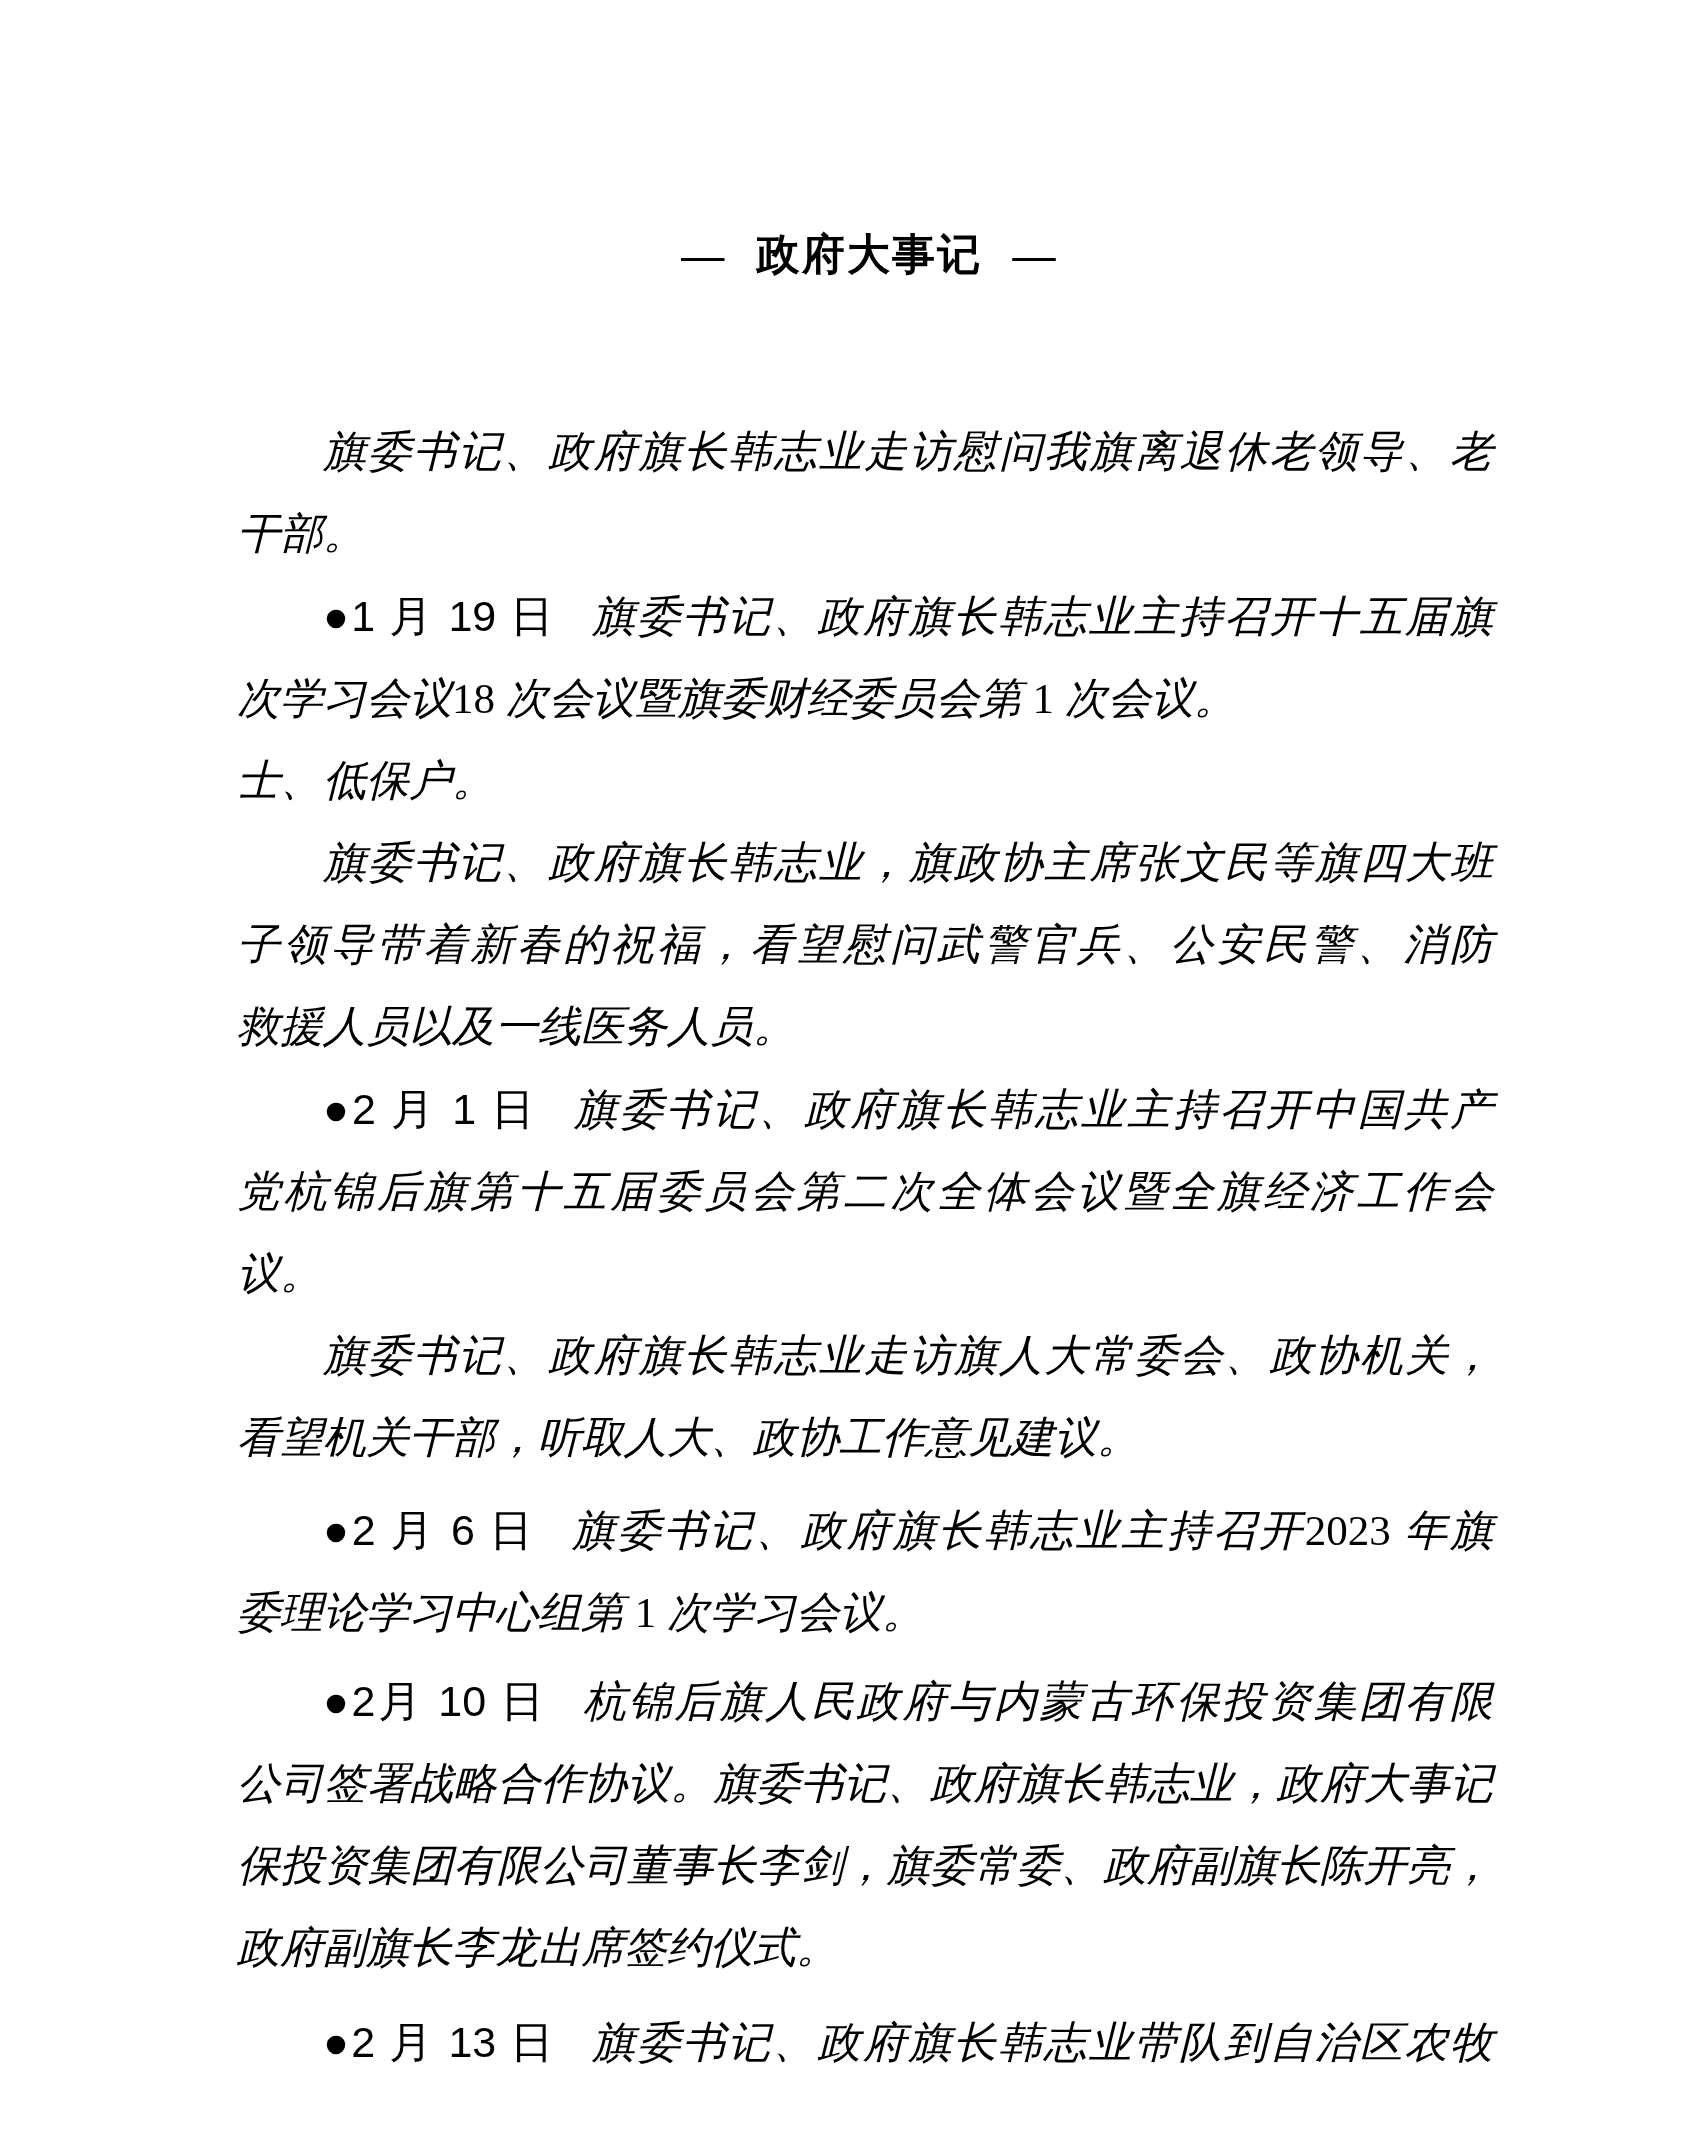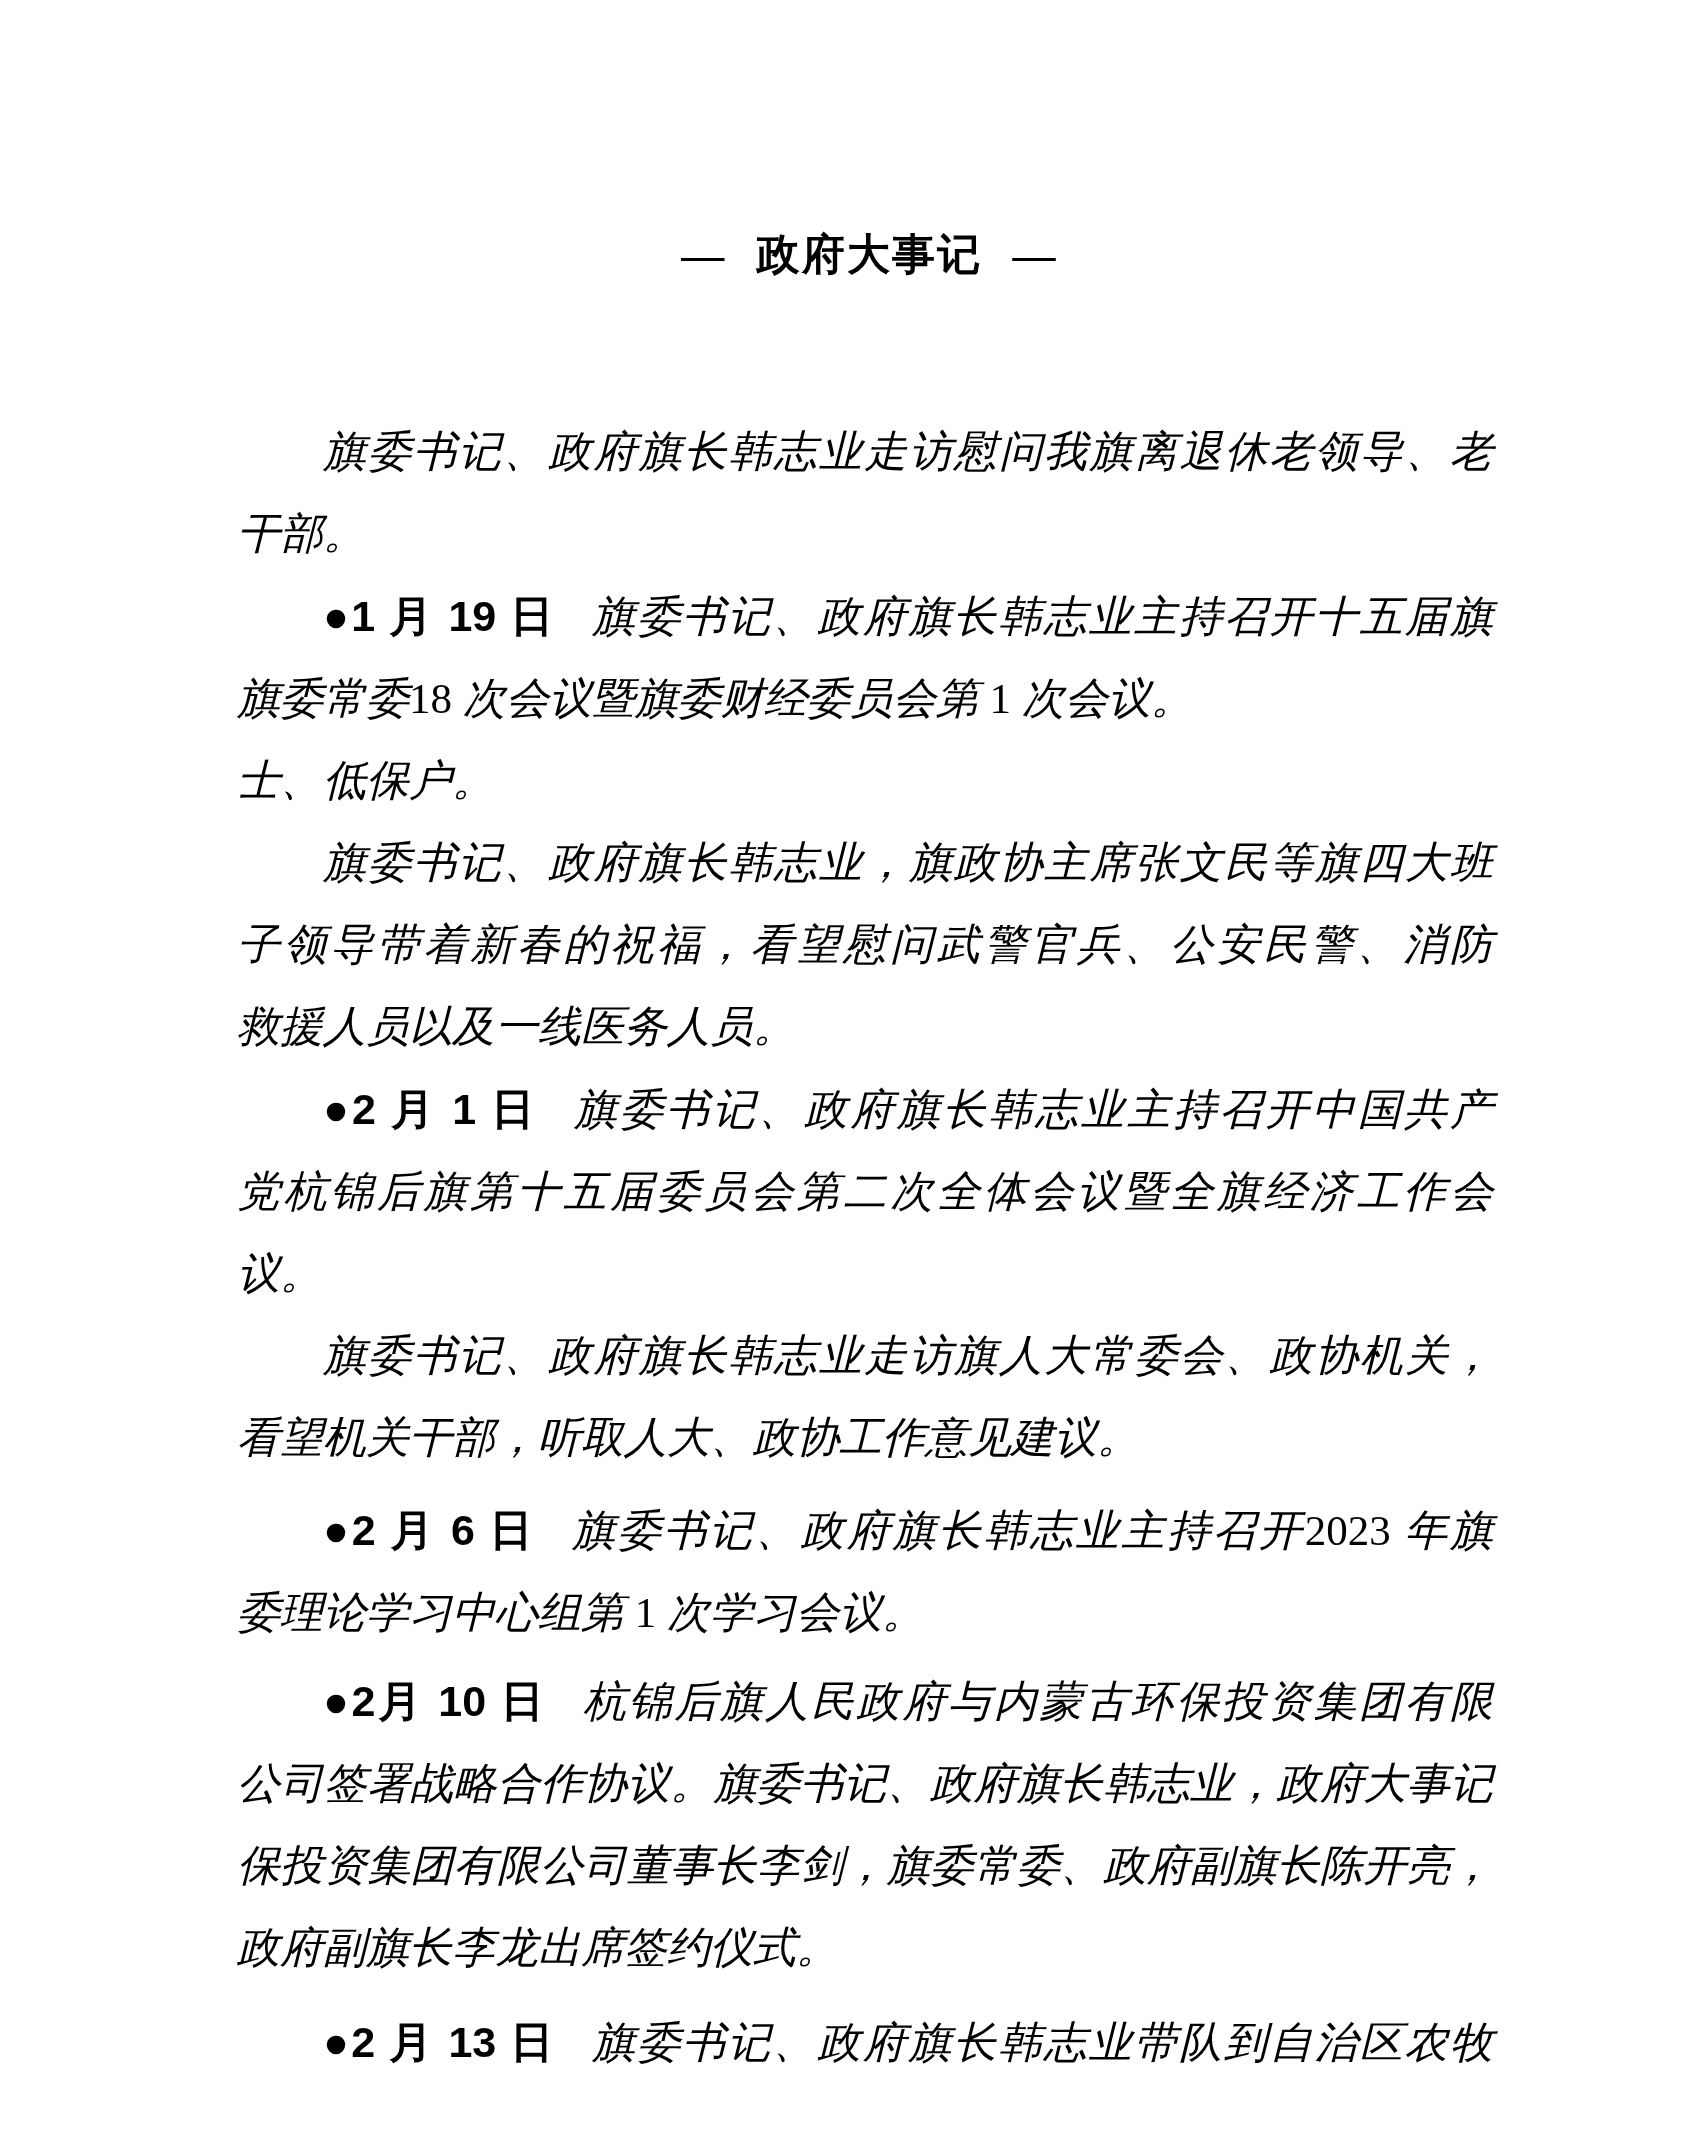--- a/index.html
+++ b/index.html
@@ -53,40 +53,40 @@
   .fs {
     font-family: "Liberation Serif", serif;
     font-style: italic; 
   }
   .num {
     font-family: "Liberation Serif", serif;
     font-style: normal;
   }
   .date {
     font-family: "Liberation Sans", sans-serif;
-    font-weight: 700;
+    font-weight: 400;
     font-style: normal;
     margin-right: 0.85em;
   }
 </style>
 </head>
 <body>
 
 <div class="page">
 
   <div class="doc-title">— 政府大事记 —</div>
 
   <div class="doc-body">
       <div class="para">
         <div class="line indent"><span class="fs">旗委书记、政府旗长韩志业走访慰问我旗离退休老领导、老</span></div>
         <div class="line last"><span class="fs">干部。</span></div>
       </div>
       <div class="para">
         <div class="line indent"><span class="date">●1 月 19 日</span><span class="fs">旗委书记、政府旗长韩志业主持召开十五届旗</span></div>
-        <div class="line last"><span class="fs">旗委常委</span><span class="num">18</span><span class="fs"> 次会议暨旗委财经委员会第 </span><span class="num">1</span><span class="fs"> 次会议。</span></div>
+        <div class="line last"><span class="fs">次学习会议</span><span class="num">18</span><span class="fs"> 次会议暨旗委财经委员会第 </span><span class="num">1</span><span class="fs"> 次会议。</span></div>
       </div>
       <div class="para">
         <div class="line last"><span class="fs">士、低保户。</span></div>
       </div>
       <div class="para">
         <div class="line indent"><span class="fs">旗委书记、政府旗长韩志业，旗政协主席张文民等旗四大班</span></div>
         <div class="line"><span class="fs">子领导带着新春的祝福，看望慰问武警官兵、公安民警、消防</span></div>
         <div class="line last"><span class="fs">救援人员以及一线医务人员。</span></div>
       </div>
       <div class="para">

